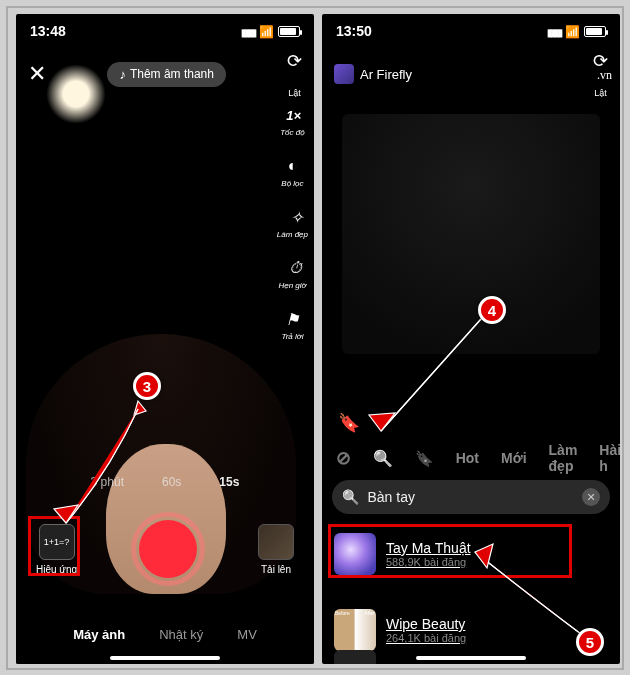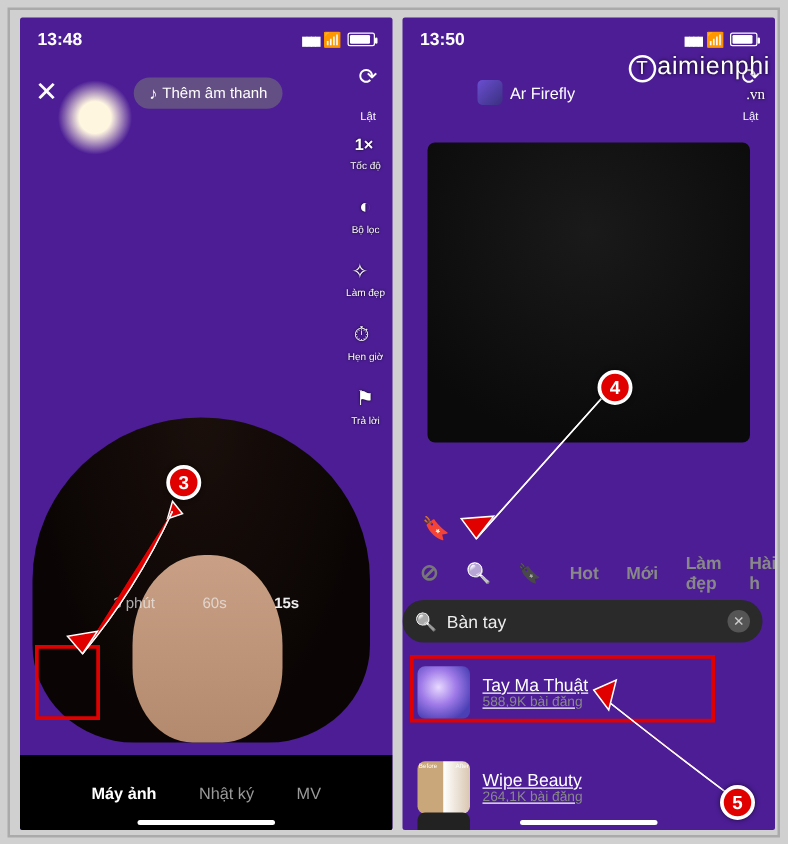--- a/index.html
+++ b/index.html
@@ -15,21 +15,21 @@
     position: absolute;
     top: 6px; left: 6px;
     width: 618px; height: 664px;
     background: #d0d0d0;
   }
   .phone {
     position: absolute;
     width: 298px;
     height: 650px;
     top: 6px;
-    background: #4c1d95;
+    background: #000000;
     color: #fff;
     overflow: hidden;
     border-radius: 2px;
   }
   #phone-left { left: 8px; }
   #phone-right { left: 314px; }
 
   
   .status-bar {
     display: flex;
@@ -66,21 +66,21 @@
   .note-icon::before { content:"♪"; font-size:13px; }
   .flip-stack { display:flex; flex-direction:column; align-items:center; gap:16px; font-size:9px; }
   .flip-icon::before { content:"⟳"; font-size:18px; }
 
   
   .side-tools {
     position:absolute; right:6px; top:90px;
     display:flex; flex-direction:column; gap:18px;
     align-items:center;
   }
-  .tool { display:flex; flex-direction:column; align-items:flex-start; gap:2px; font-size:8px; color:#fff; text-shadow:0 0 2px #000;}
+  .tool { display:flex; flex-direction:column; align-items:flex-end; gap:2px; font-size:8px; color:#fff; text-shadow:0 0 2px #000;font-style:italic;}
   .tool .ticon { width:22px; height:22px; display:flex; align-items:center; justify-content:center; font-size:16px; }
   .ti-speed::before { content:"1×"; font-size:13px; font-weight:600; }
   .ti-filter::before { content:"◐"; }
   .ti-beauty::before { content:"✧"; }
   .ti-timer::before { content:"⏱"; }
   .ti-reply::before { content:"⚑"; }
 
   
   .cam-bg {
     position:absolute; top:0; left:0; right:0; bottom:60px;
@@ -147,21 +147,21 @@
   .home-indicator {
     position:absolute; bottom:4px; left:50%; transform:translateX(-50%);
     width:110px; height:4px; background:#fff; border-radius:3px;
   }
 
   
   .fx-header {
     display:flex; align-items:center; justify-content:space-between;
     padding:6px 12px;
   }
-  .fx-title { display:flex; align-items:center; gap:6px; font-size:13px;margin-left:48px; }
+  .fx-title { display:flex; align-items:center; gap:6px; font-size:13px; }
   .fx-thumb { width:20px; height:20px; border-radius:4px;
     background: linear-gradient(135deg,#6a4fd0,#3a2f80); }
 
   .dark-bg {
     position:absolute; top:0; left:0; right:0; bottom:0;
     background:#0a0a0a; z-index:-1;
   }
   .laptop-hint {
     position:absolute; top:100px; left:20px; right:20px; height:240px;
     background: radial-gradient(circle at 50% 30%, #1a1a1a 0%, #0a0a0a 80%);
@@ -177,21 +177,21 @@
     display:flex; align-items:center; gap:22px;
     padding: 0 14px; font-size:14px; color:#888;font-weight:bold;
   }
   .tab-row .ticon2 { font-size:18px; color:#777; }
   .tab-row .sel { color:#fff; }
   .ti-none::before { content:"⊘"; }
   .ti-search::before { content:"🔍"; font-size:16px; filter: grayscale(1) brightness(2);}
   .ti-bm::before { content:"🔖"; font-size:15px; filter:grayscale(1) brightness(0.7);}
 
   .search-bar {
-    position:absolute; top:466px; left:0; right:10px;
+    position:absolute; top:466px; left:10px; right:10px;
     background:#2a2a2a; border-radius:17px;
     display:flex; align-items:center; padding:8px 10px; gap:8px;
     font-size:14px; color:#eee;
   }
   .search-bar .sicon::before { content:"🔍"; font-size:14px; filter:grayscale(1) brightness(1.6);}
   .clear-x {
     margin-left:auto; width:18px; height:18px; border-radius:50%;
     background:#555; display:flex; align-items:center; justify-content:center;
     font-size:11px; color:#ccc;
   }
@@ -304,20 +304,35 @@
         <span>Trả lời</span>
       </div>
     </div>
 
     <div class="dur-row">
       <span>3 phút</span>
       <span>60s</span>
       <span class="sel">15s</span>
     </div>
 
+    <div class="record-row">
+      <div class="fx-btn">
+        <div class="fx-box">
+          <span>1+1=?</span>
+        </div>
+        <span>Hiệu ứng</span>
+      </div>
+      <div class="record-btn">
+        <div class="record-inner"></div>
+      </div>
+      <div class="upload-btn">
+        <div class="upload-box"></div>
+        <span>Tải lên</span>
+      </div>
+    </div>
 
     <div class="mode-row">
       <span class="sel">Máy ảnh</span>
       <span>Nhật ký</span>
       <span>MV</span>
       <div class="home-indicator"></div>
     </div>
   </div>
 
   <div id="phone-right" class="phone">
@@ -411,18 +426,15 @@
   <div class="marker" style="left:568px; top:620px;">
     <span>5</span>
   </div>
   <svg class="arrow" style="left:455px; top:530px;" width="130" height="110">
     <path d="M118 96 Q70 60 12 14" stroke="#e00000" stroke-width="10" fill="none"></path>
     <path d="M118 96 Q70 60 12 14" stroke="#fff" stroke-width="2" fill="none"></path>
     <polygon points="12,14 30,6 24,30"></polygon>
   </svg>
   <div class="redbox" style="left:320px; top:516px; width:244px; height:54px;"></div>
 
-  <div class="wm">
-    <span class="cT">T</span><span>aimienphi</span>
-  </div>
   <div class="wm-vn">.vn</div>
 
 </div>
 
 </body></html>

